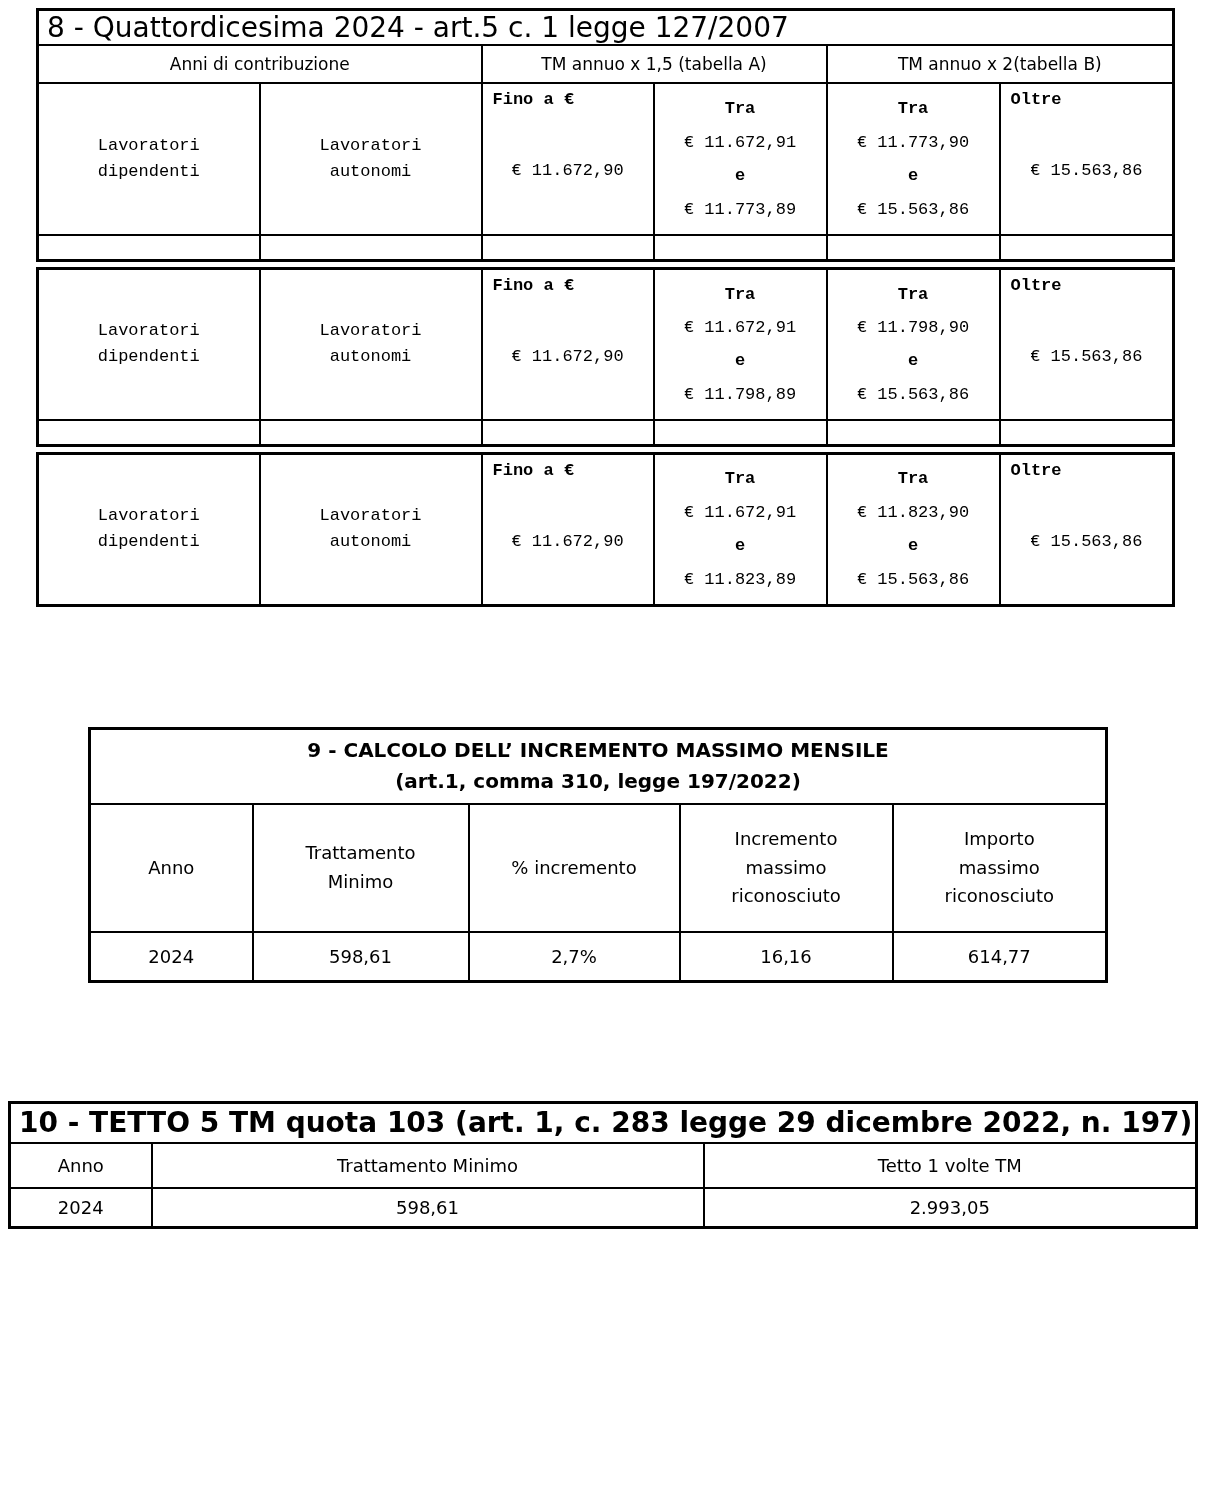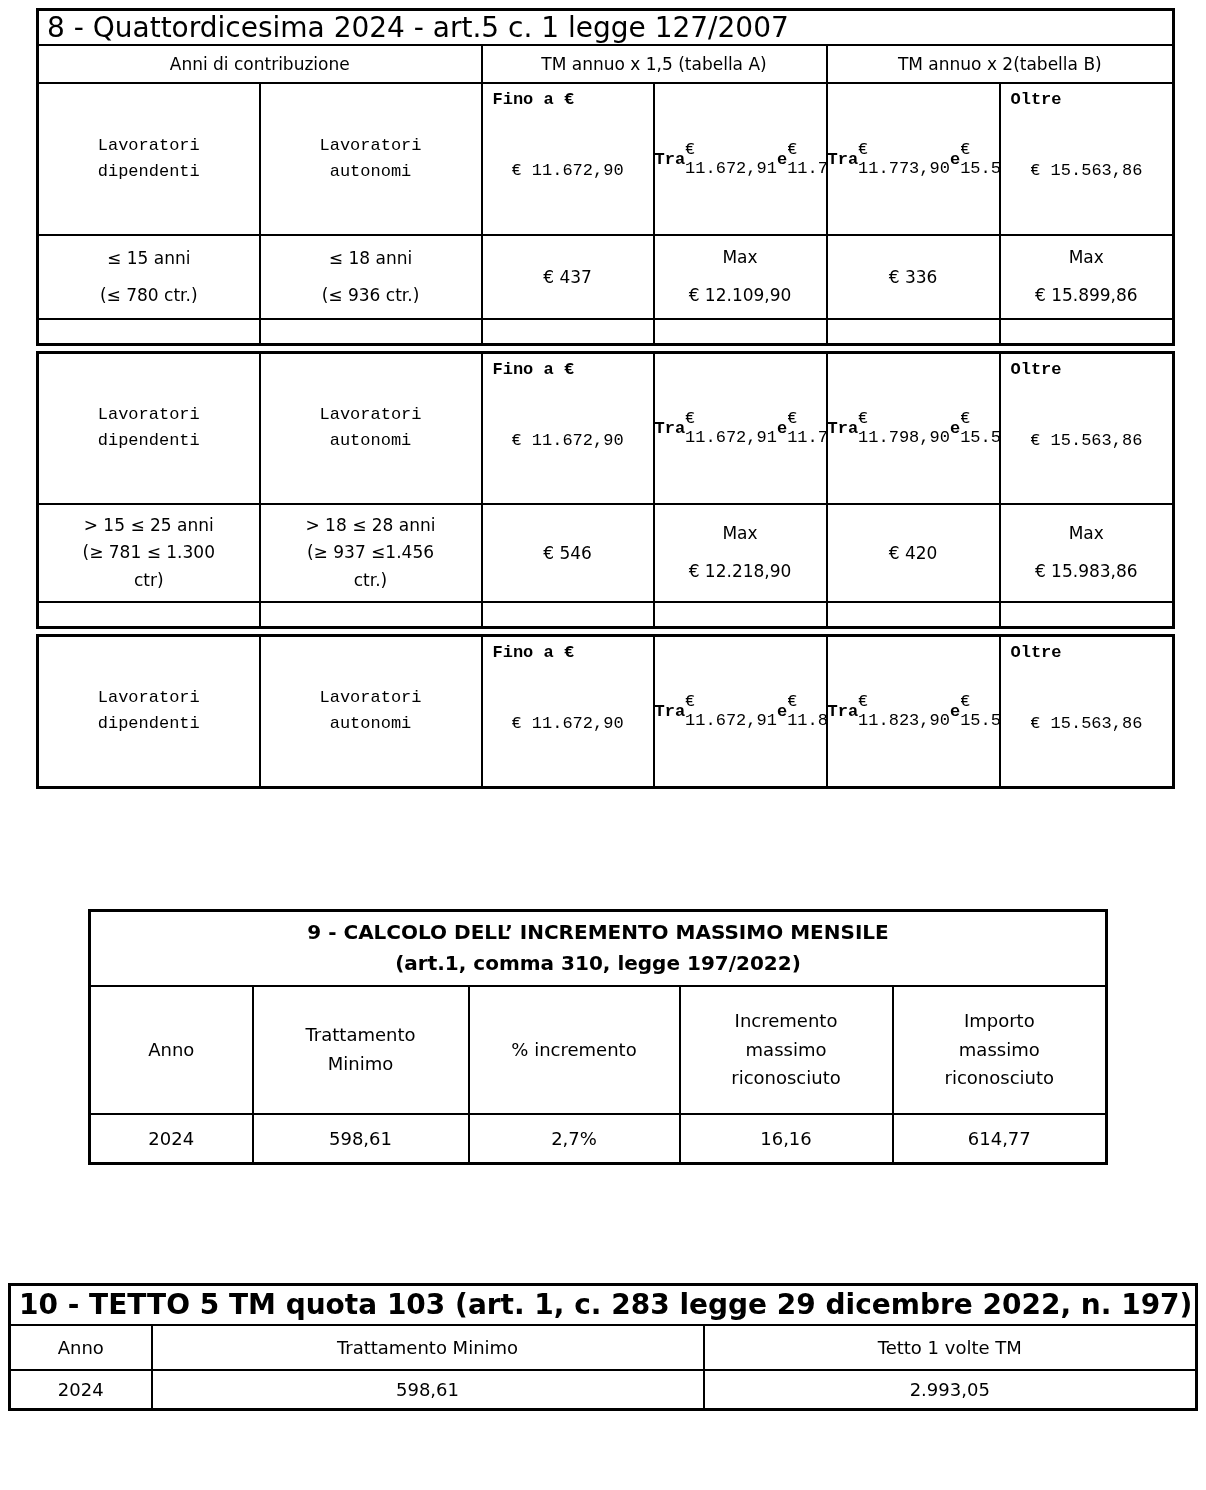--- a/index.html
+++ b/index.html
@@ -31,21 +31,21 @@
   .c-max { text-align:center; }
   .c-max .mx-l { line-height:1.4; }
   .c-max .mx-v { margin-top:14px; line-height:1.4; }
 
   .c-fino, .c-oltre { vertical-align:top; }
   .fin-wrap { display:flex; flex-direction:column; height:148px; }
   .fin-lbl { font-weight:bold; padding:6px 0 0 10px; }
   .fin-val { margin:auto; }
 
   .c-tra { }
-  .tra-wrap { display:flex; flex-direction:row; justify-content:space-evenly; align-items:center; height:148px; }
+  .tra-wrap { display:flex; flex-direction:column; justify-content:space-evenly; align-items:center; height:148px; }
 
   
   .t9 { width:1017px; margin:120px 0 0 88px; }
   .t9-title td { height:76px; font-size:20px; font-weight:bold; text-align:center; line-height:1.55; white-space:pre-line; }
   .t9-head td { height:128px; font-size:18px; text-align:center; white-space:pre-line; line-height:1.6; }
   .t9-row td { height:49px; font-size:18px; text-align:center; }
 
   
   .t10 { width:1187px; margin:118px 0 0 8px; }
   .t10-title td { height:41px; font-size:28px; font-weight:bold; padding-left:8px; }
@@ -100,36 +100,20 @@
         <div>€ 15.563,86</div>
       </div>
     </td>
     <td class="c-oltre">
       <div class="fin-wrap">
         <div class="fin-lbl">Oltre</div>
         <div class="fin-val">€ 15.563,86</div>
       </div>
     </td>
   </tr>
-  <tr class="h-row2">
-    <td class="c-anni2">≤ 15 anni
-(≤ 780 ctr.)</td>
-    <td class="c-anni2">≤ 18 anni
-(≤ 936 ctr.)</td>
-    <td class="c-money">€ 437</td>
-    <td class="c-max">
-      <div class="mx-l">Max</div>
-      <div class="mx-v">€ 12.109,90</div>
-    </td>
-    <td class="c-money">€ 336</td>
-    <td class="c-max">
-      <div class="mx-l">Max</div>
-      <div class="mx-v">€ 15.899,86</div>
-    </td>
-  </tr>
   <tr class="h-sp">
     <td></td>
         <td></td>
     <td></td>
         <td></td>
     <td></td>
         <td></td>
   </tr>
 </tbody>
   </table>
@@ -169,38 +153,20 @@
         <div>€ 11.798,90</div>
         <div class="b">e</div>
         <div>€ 15.563,86</div>
       </div>
     </td>
     <td class="c-oltre">
       <div class="fin-wrap">
         <div class="fin-lbl">Oltre</div>
         <div class="fin-val">€ 15.563,86</div>
       </div>
-    </td>
-  </tr>
-  <tr class="h-row2b">
-    <td class="c-anni3">&gt; 15 ≤ 25 anni
-(≥ 781 ≤ 1.300
-ctr)</td>
-    <td class="c-anni3">&gt; 18 ≤ 28 anni
-(≥ 937 ≤1.456
-ctr.)</td>
-    <td class="c-money">€ 546</td>
-    <td class="c-max">
-      <div class="mx-l">Max</div>
-      <div class="mx-v">€ 12.218,90</div>
-    </td>
-    <td class="c-money">€ 420</td>
-    <td class="c-max">
-      <div class="mx-l">Max</div>
-      <div class="mx-v">€ 15.983,86</div>
     </td>
   </tr>
   <tr class="h-sp">
     <td></td>
         <td></td>
     <td></td>
         <td></td>
     <td></td>
         <td></td>
   </tr>

